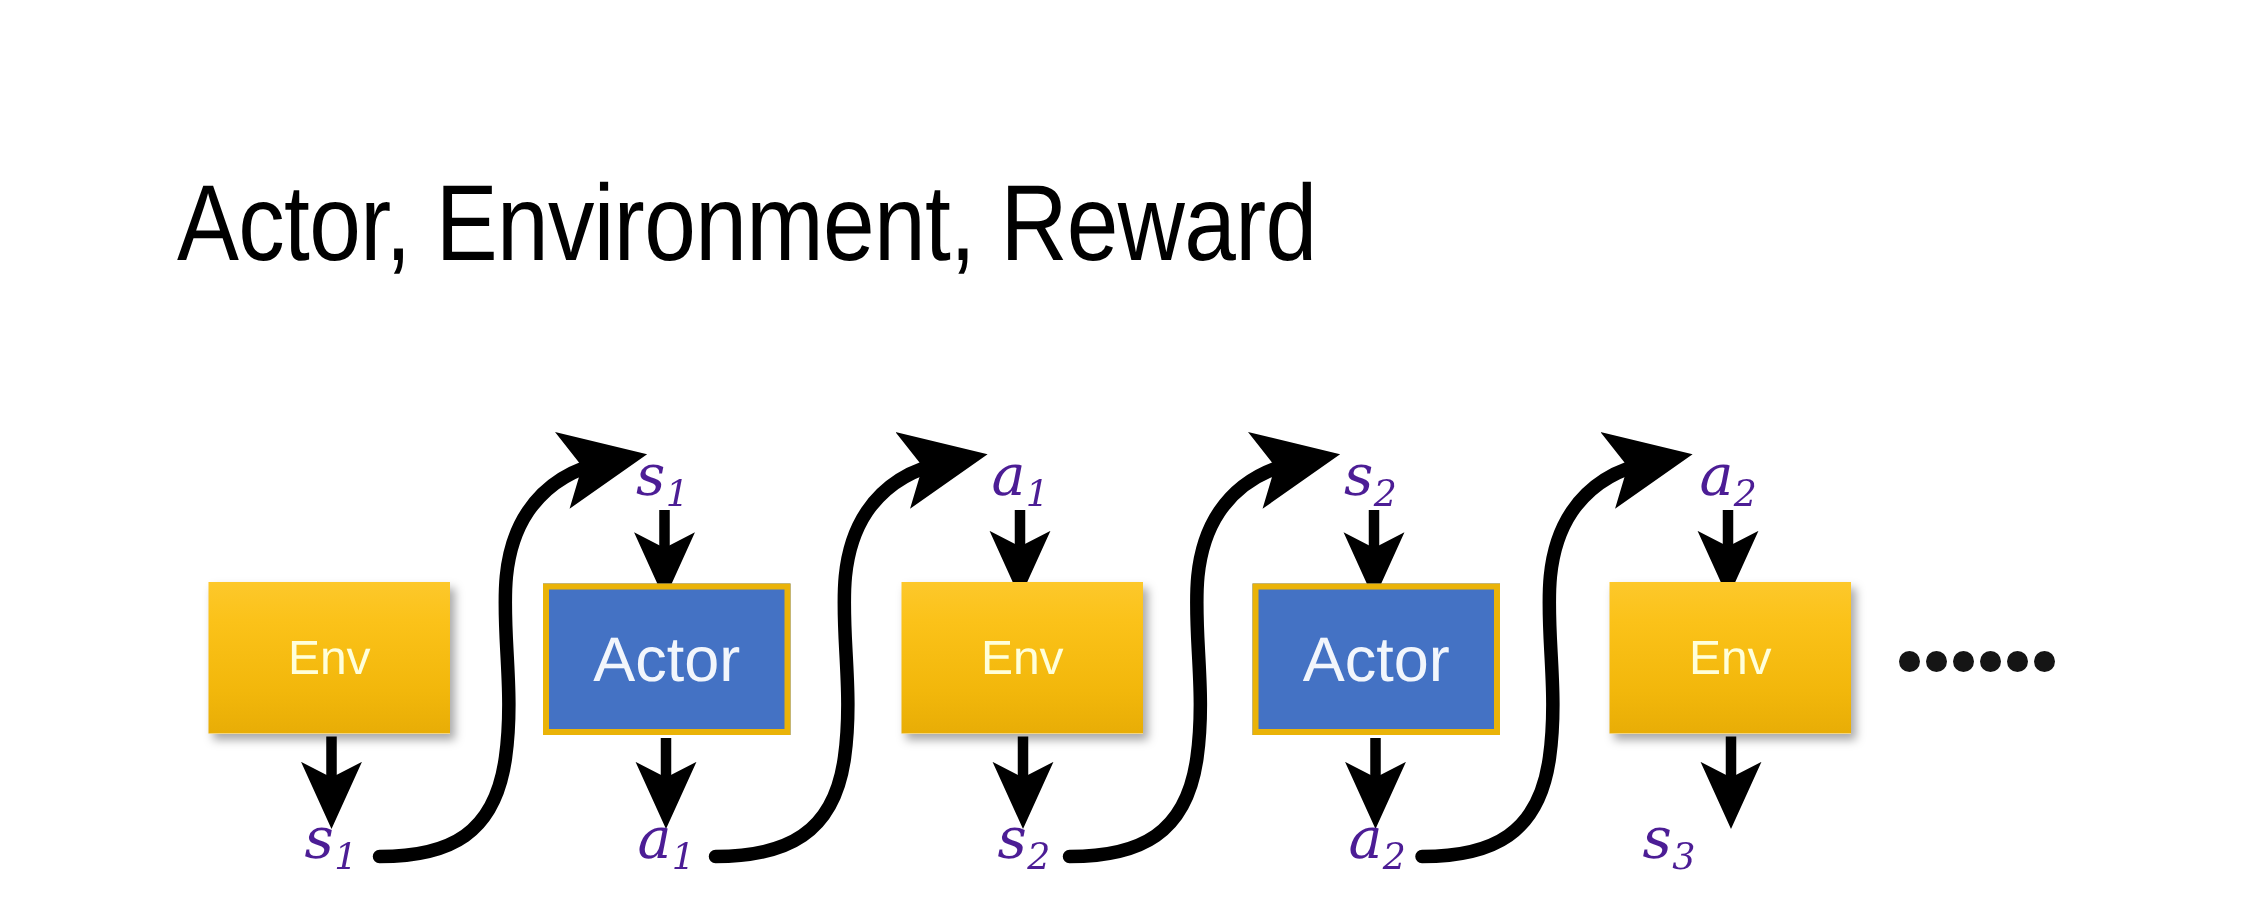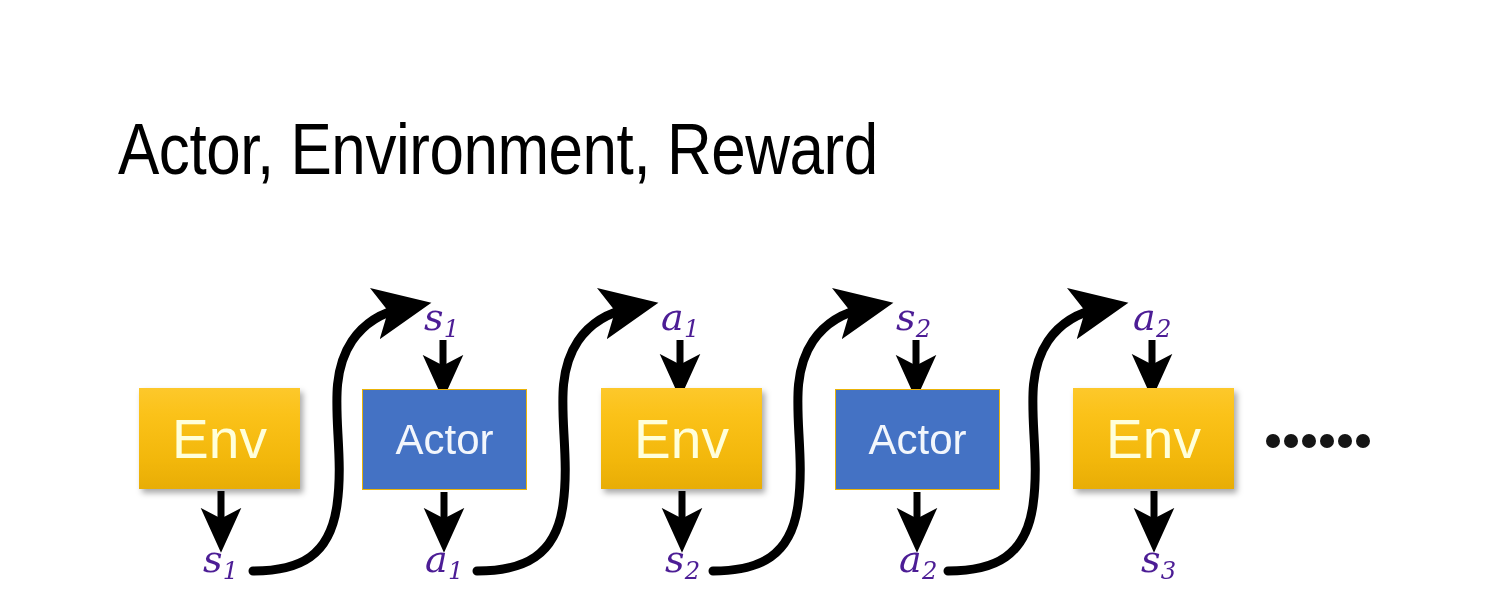--- a/index.html
+++ b/index.html
@@ -61,25 +61,25 @@
     align-items: center;
     justify-content: center;
     font-family: "Liberation Sans", sans-serif;
     font-weight: 400;
     white-space: nowrap;
   }
   .node-env {
     background: linear-gradient(180deg, #FDC82B 0%, #FBC219 26%, #F2B70B 72%, #E8AD06 100%);
     box-shadow: 3px 4px 6px rgba(0,0,0,0.34);
     color: #FFFFDA;
-    font-size: 55px;
+    font-size: 32px;
   }
   .node-actor {
     background: #4472C4;
-    border: 1px solid #eab308;
+    border: 4px solid #eab308;
     color: #F2F6FC;
     font-size: 42px;
   }
 
   
   .mlabel {
     position: absolute;
     font-family: "DejaVu Serif", serif;
     font-style: italic;
     font-size: 38px;
@@ -189,21 +189,21 @@
     </div>
     <div class="mlabel" style="left:425px; top:540px;">
       <span>a</span><sub>1</sub>
     </div>
     <div class="mlabel" style="left:665px; top:540px;">
       <span>s</span><sub>2</sub>
     </div>
     <div class="mlabel" style="left:899px; top:540px;">
       <span>a</span><sub>2</sub>
     </div>
-    <div class="mlabel" style="left:1141px; top:540px;">
+    <div class="mlabel" style="left:1095px; top:540px;">
       <span>s</span><sub>3</sub>
     </div>
 
     <div id="ellipsis">
       <span class="dot"></span>
       <span class="dot"></span>
       <span class="dot"></span>
       <span class="dot"></span>
       <span class="dot"></span>
       <span class="dot"></span>

